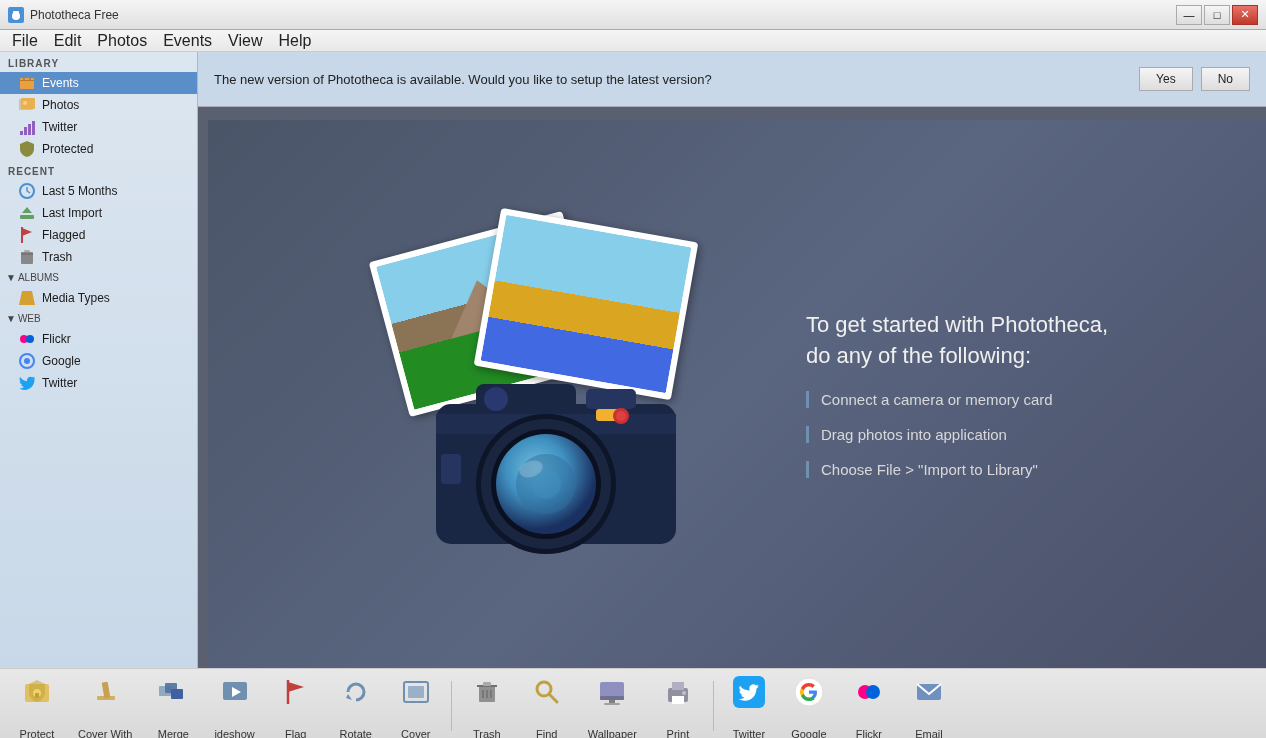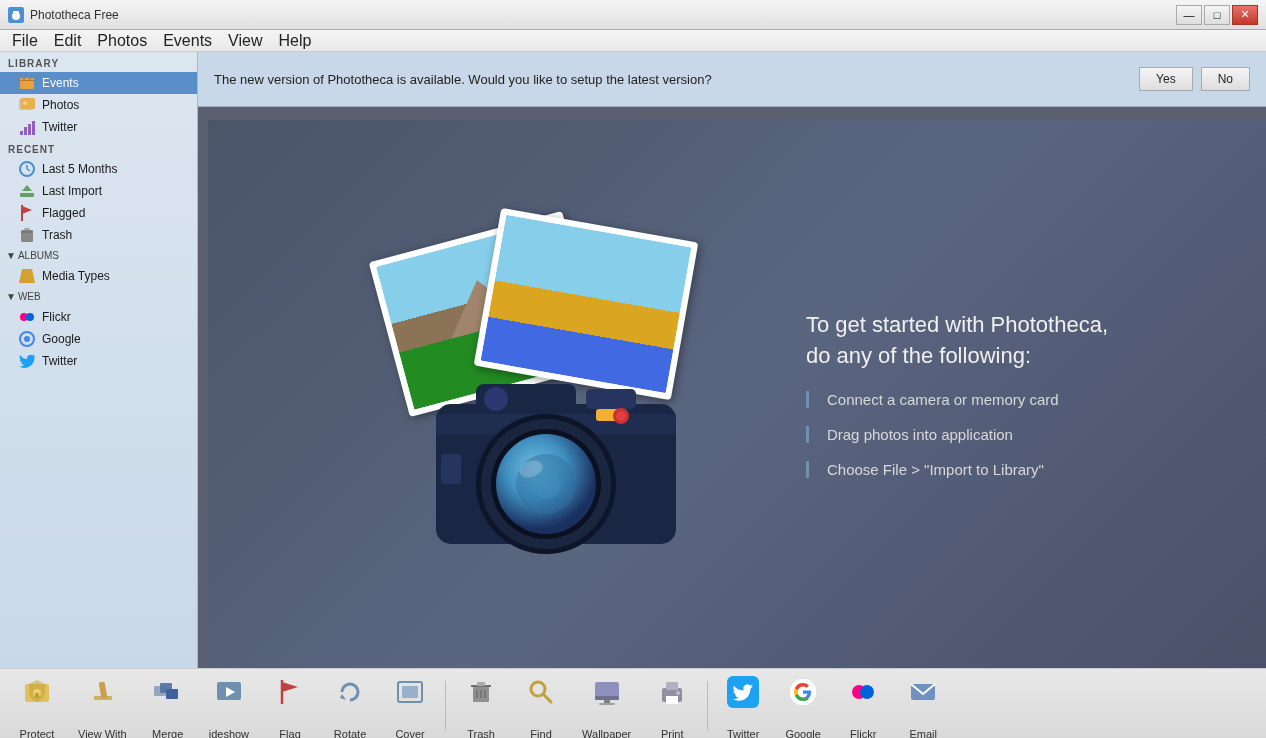--- a/index.html
+++ b/index.html
@@ -170,21 +170,21 @@
     }
     .welcome-text ul {
       list-style: none;
       display: flex;
       flex-direction: column;
       gap: 18px;
     }
     .welcome-text ul li {
       font-size: 15px;
       color: #d8d8d8;
-      padding-left: 18px;
+      padding-left: 12px;
       border-left: 3px solid #7090b0;
     }
 
     
     .toolbar {
       background: linear-gradient(to bottom, #e8e8e8, #d8d8d8);
       border-top: 1px solid #ccc;
       height: 75px;
       display: flex;
       align-items: center;
@@ -305,20 +305,28 @@
       <span class="item-icon">
         <svg width="16" height="16" viewBox="0 0 16 16">
             <rect x="1" y="12" width="3" height="4" fill="#9060c0"></rect>
             <rect x="5" y="8" width="3" height="8" fill="#9060c0"></rect>
             <rect x="9" y="5" width="3" height="11" fill="#9060c0"></rect>
             <rect x="13" y="2" width="3" height="14" fill="#9060c0"></rect>
           </svg>
       </span>
       <span>Twitter</span>
     </div>
+    <div class="sidebar-item">
+      <span class="item-icon">
+        <svg width="14" height="16" viewBox="0 0 14 16">
+            <path d="M7 0L0 3v5c0 4 3 7 7 8 4-1 7-4 7-8V3L7 0z" fill="#8b8b40"></path>
+          </svg>
+      </span>
+      <span>Protected</span>
+    </div>
 
     <div class="sidebar-section-header">RECENT</div>
 
     <div class="sidebar-item">
       <span class="item-icon">
         <svg width="16" height="16" viewBox="0 0 16 16">
             <circle cx="8" cy="8" r="7" fill="none" stroke="#4a90d0" stroke-width="2"></circle>
             <line x1="8" y1="4" x2="8" y2="8" stroke="#4a90d0" stroke-width="1.5"></line>
             <line x1="8" y1="8" x2="11" y2="10" stroke="#4a90d0" stroke-width="1.5"></line>
           </svg>
@@ -490,21 +498,21 @@
     <span class="toolbar-label">Protect</span>
   </div>
 
   <div class="toolbar-item">
     <div class="toolbar-icon">
       <svg width="32" height="32" viewBox="0 0 32 32">
           <rect x="8" y="20" width="18" height="4" rx="1" fill="#d0b060"></rect>
           <rect x="14" y="6" width="6" height="16" rx="1" fill="#c8a050" transform="rotate(-10, 17, 14)"></rect>
         </svg>
     </div>
-    <span class="toolbar-label">View With</span>
+    <span class="toolbar-label">Cover With</span>
   </div>
 
   <div class="toolbar-item">
     <div class="toolbar-icon">
       <svg width="32" height="32" viewBox="0 0 32 32">
           <rect x="2" y="10" width="12" height="10" rx="1" fill="#7090b0" opacity="0.7"></rect>
           <rect x="8" y="7" width="12" height="10" rx="1" fill="#5070a0" opacity="0.9"></rect>
           <rect x="14" y="13" width="12" height="10" rx="1" fill="#4060a0"></rect>
         </svg>
     </div>

